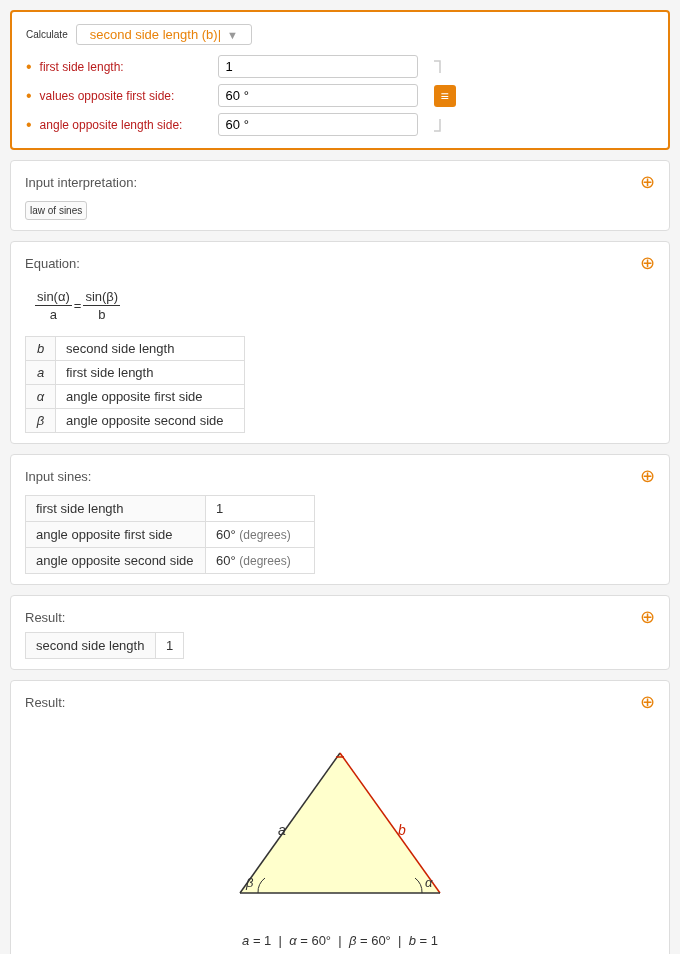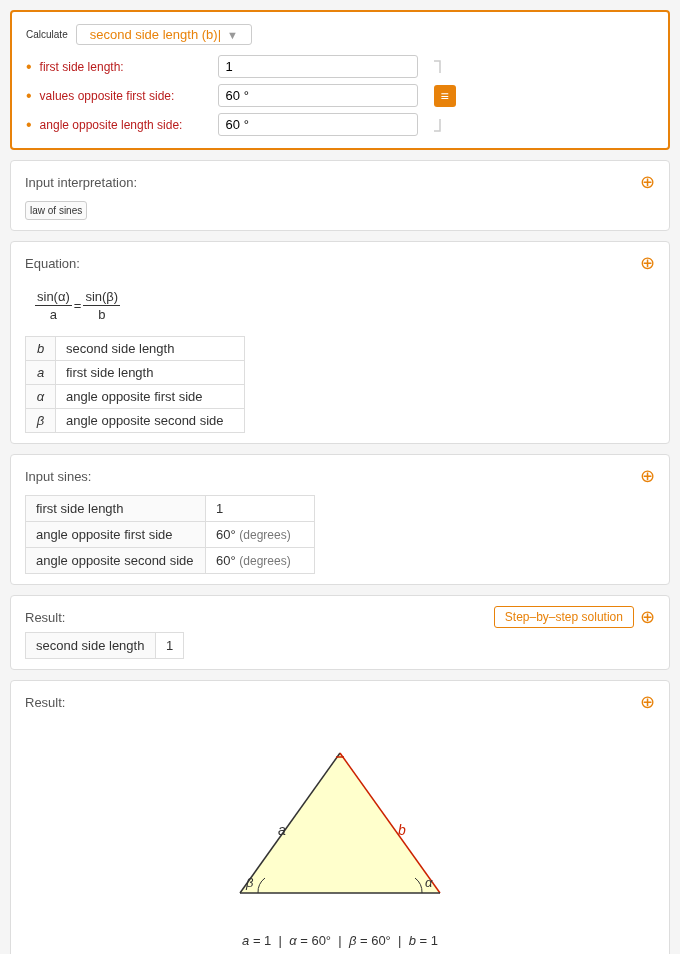--- a/index.html
+++ b/index.html
@@ -346,21 +346,20 @@
         <td>60° <span style="color:#777;font-size:12px;">(degrees)</span></td>
       </tr>
     </tbody>
       </table>
   </div>
 
   <div class="section result-section">
     <div class="result-header">
       <span class="section-title">Result:</span>
       <div style="display:flex;align-items:center;gap:6px;">
-        <button class="step-btn">Step–by–step solution</button>
         <span class="section-plus">⊕</span>
       </div>
     </div>
     <table class="result-table">
       <tbody>
           <tr>
         <td>second side length</td>
         <td>1</td>
       </tr>
     </tbody>

